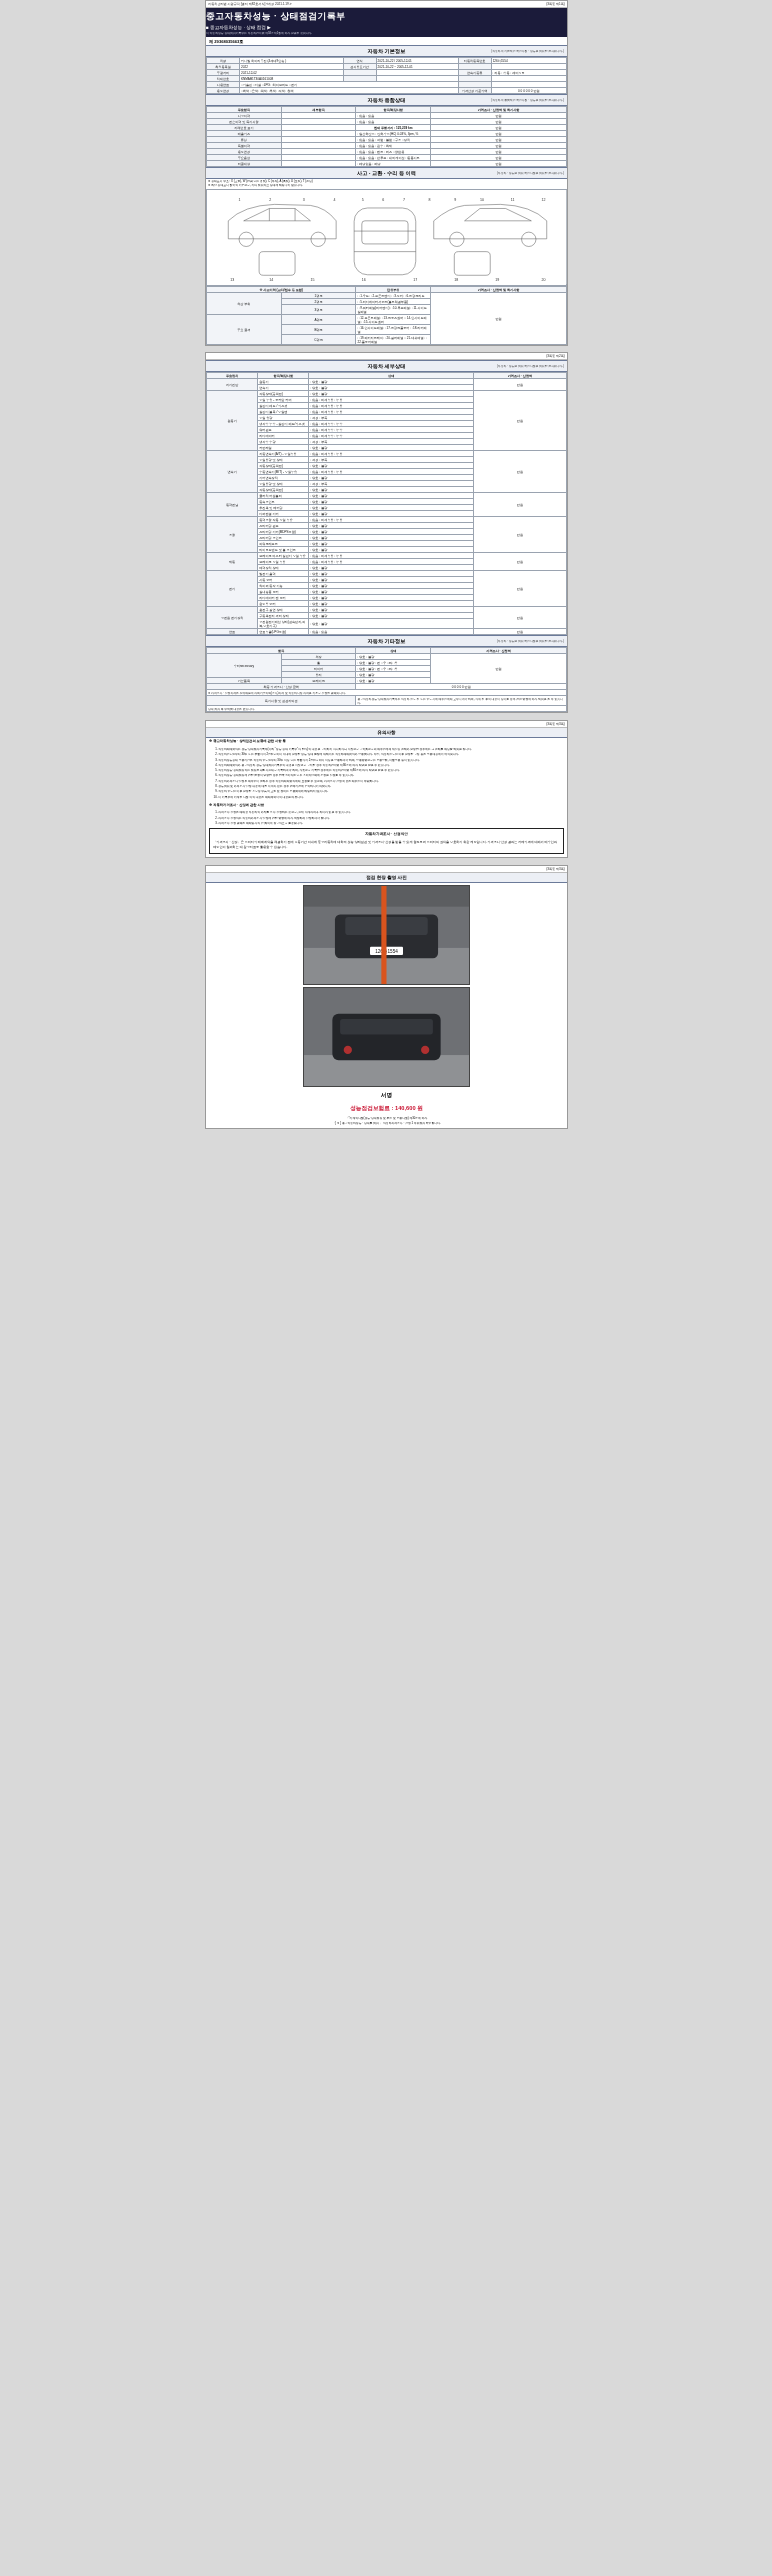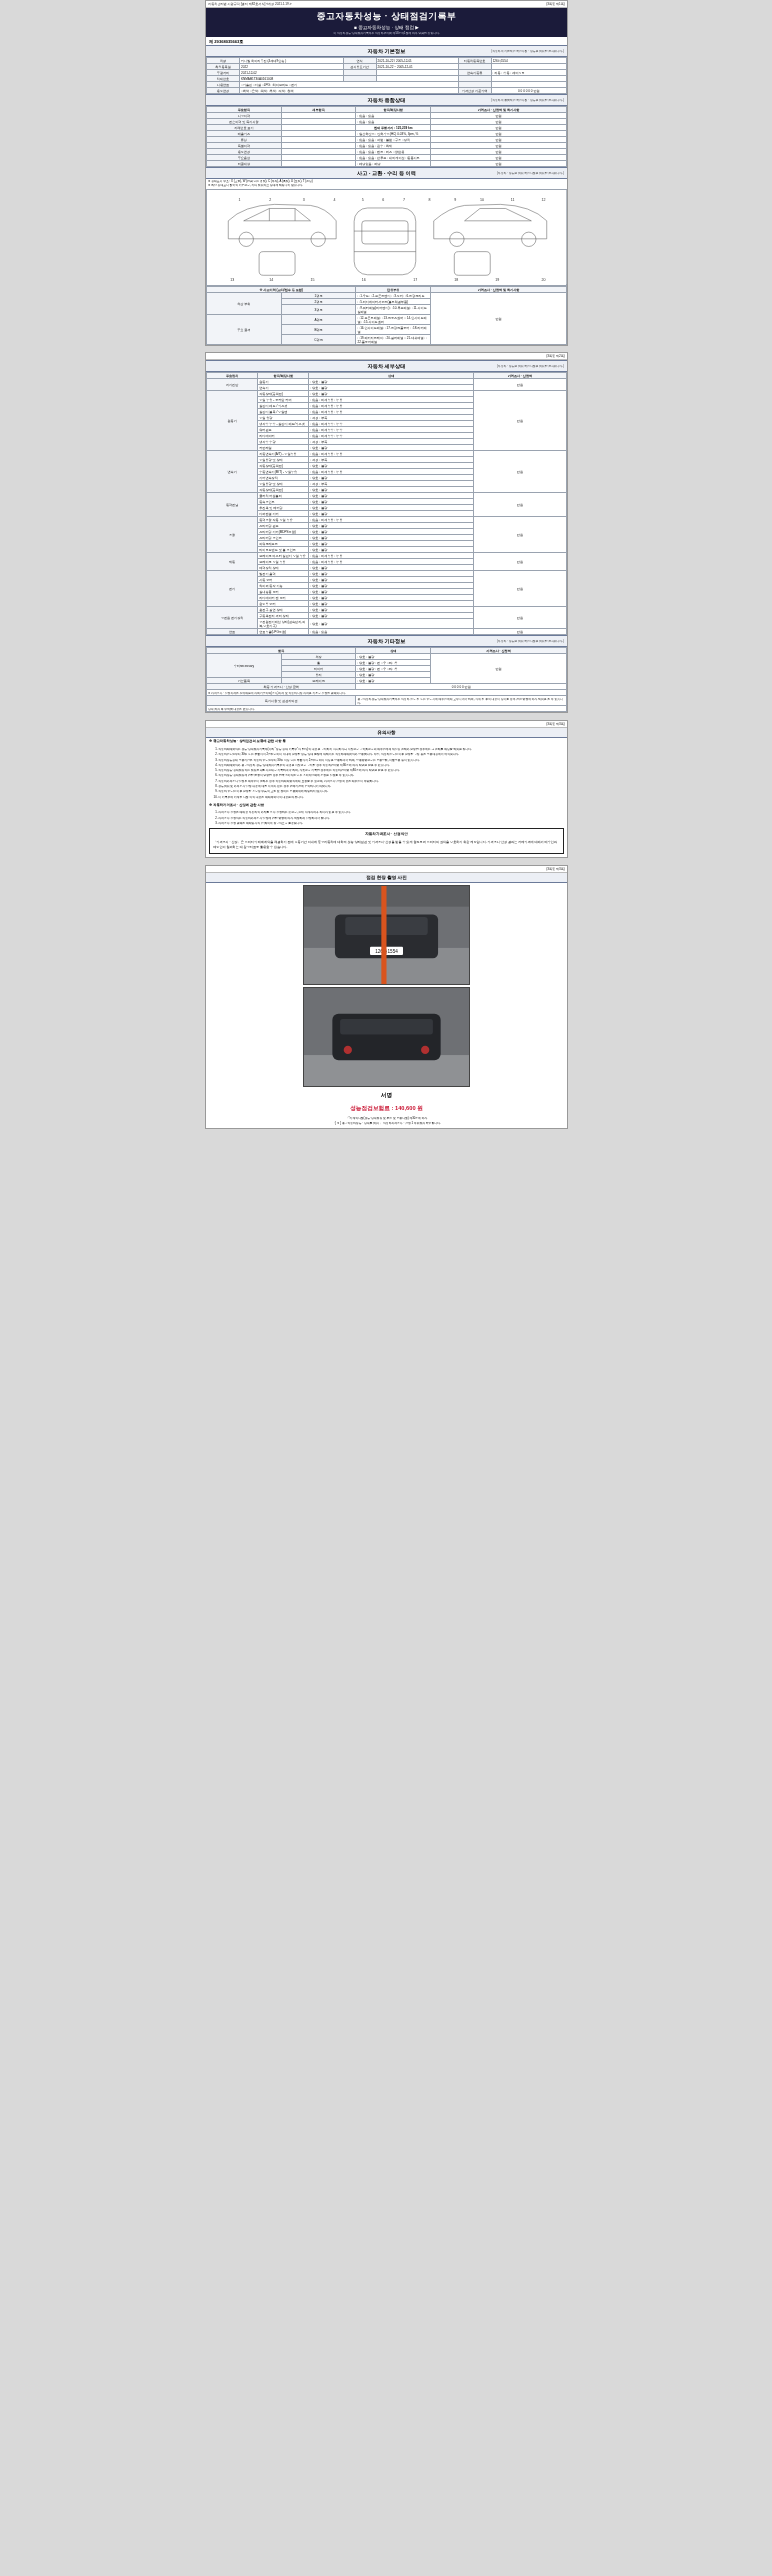--- a/index.html
+++ b/index.html
@@ -1,20 +1,20 @@
 <!DOCTYPE html>
 <html style="font-size:8.2px"><head>
 <meta charset="utf-8">
 <style>
   html,body{margin:0;padding:0;background:#d9d9d9;font-family:"Liberation Sans","DejaVu Sans",sans-serif;}
   .page{width:773px;margin:0 auto;position:relative;}
   .sheet{background:#fff;border:0.5px solid #999;margin:0 auto;}
   .s1{width:361px;}
   .hdrline{font-size:3.1px;color:#222;padding:1px 2.1px;border-bottom:0.5px solid #bbb;display:flex;justify-content:space-between;}
-  .titlebar{background:#1b1b3a;color:#fff;text-align:center;padding:3.1px 0 2.1px;}
+  .titlebar{background:#1b1b3a;color:#fff;text-align:left;padding:3.1px 0 2.1px;}
   .titlebar .t1{font-size:8.8px;font-weight:bold;letter-spacing:0.5px;}
   .titlebar .t2{font-size:4.6px;margin-top:1.5px;}
   .titlebar .t3{font-size:2.8px;margin-top:1.5px;color:#cfd0e0;line-height:1.5;}
   .docno{font-size:4.1px;font-weight:bold;padding:1.5px 3.1px;}
   .secbar{background:#eceff5;border-top:0.5px solid #6b7a99;border-bottom:0.5px solid #6b7a99;text-align:center;font-size:5.2px;font-weight:bold;padding:1.5px 0;position:relative;}
   .secbar .sub{position:absolute;right:3.1px;top:2.6px;font-size:2.8px;font-weight:normal;color:#333;}
   table{border-collapse:collapse;width:100%;}
   td,th{border:0.5px solid #9aa3b0;font-size:3.1px;padding:0.5px 1px;vertical-align:middle;color:#111;}
   .lbl{background:#f2f4f8;text-align:center;width:30px;}
   .ctr{text-align:center;}

